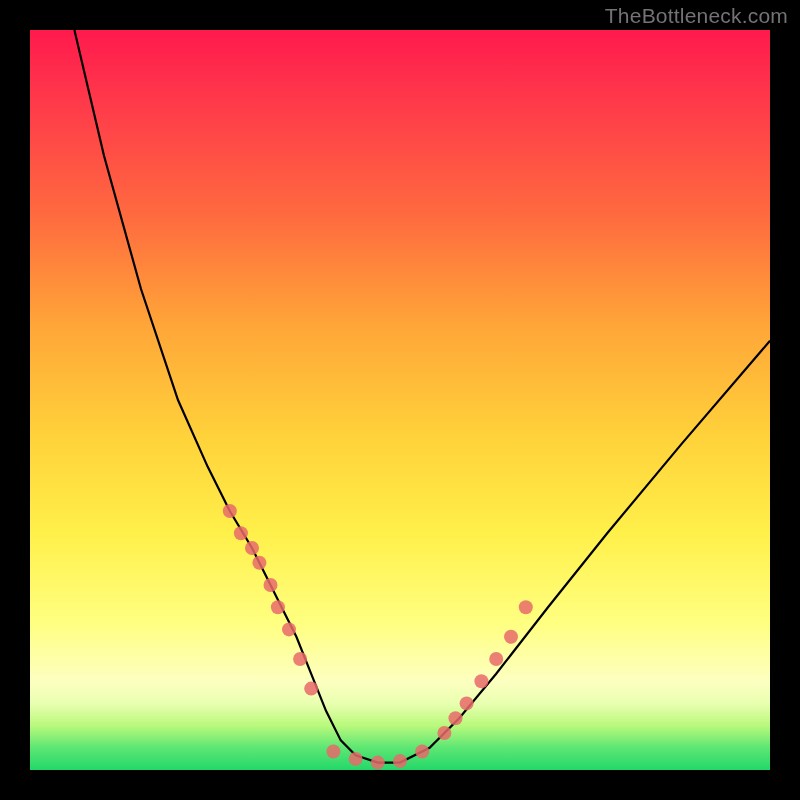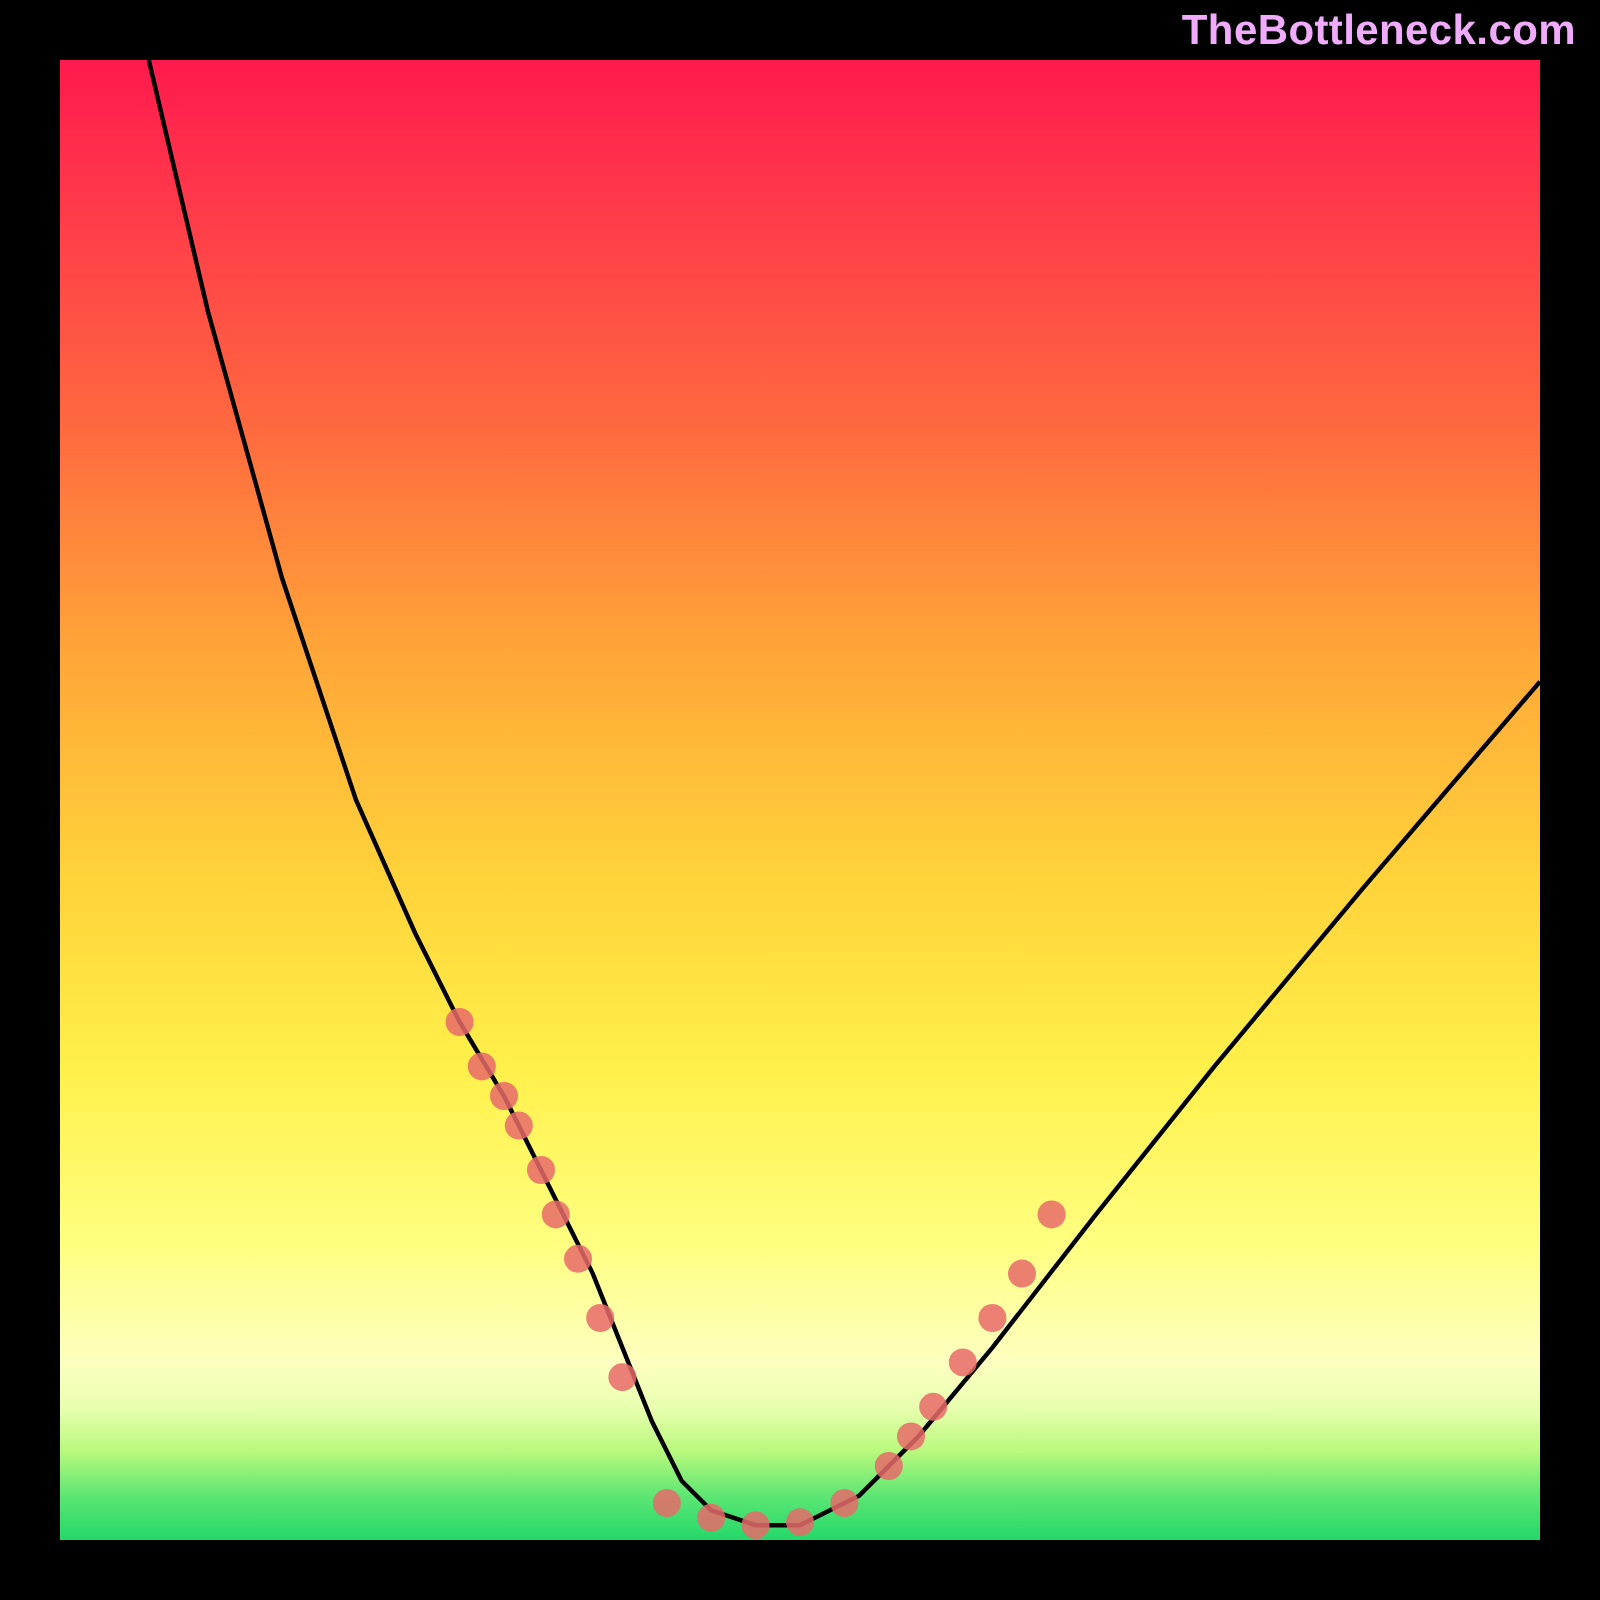--- a/index.html
+++ b/index.html
@@ -36,24 +36,24 @@
       #e9ffb0 91%,
       #b9f97c 94%,
       #5de673 97%,
       #23d86a 100%
     );
   }
   .watermark {
     position: absolute;
     top: 4px;
     right: 12px;
-    color: #f0abfc;
+    color: #737373;
     font-size: 21px;
     letter-spacing: 0.2px;
-    font-weight: 700;
+    font-weight: 400;
   }
   svg.curve {
     position: absolute;
     top: 0; left: 0;
     width: 740px; height: 740px;
     overflow: visible;
   }
 </style>
 </head>
 <body>

